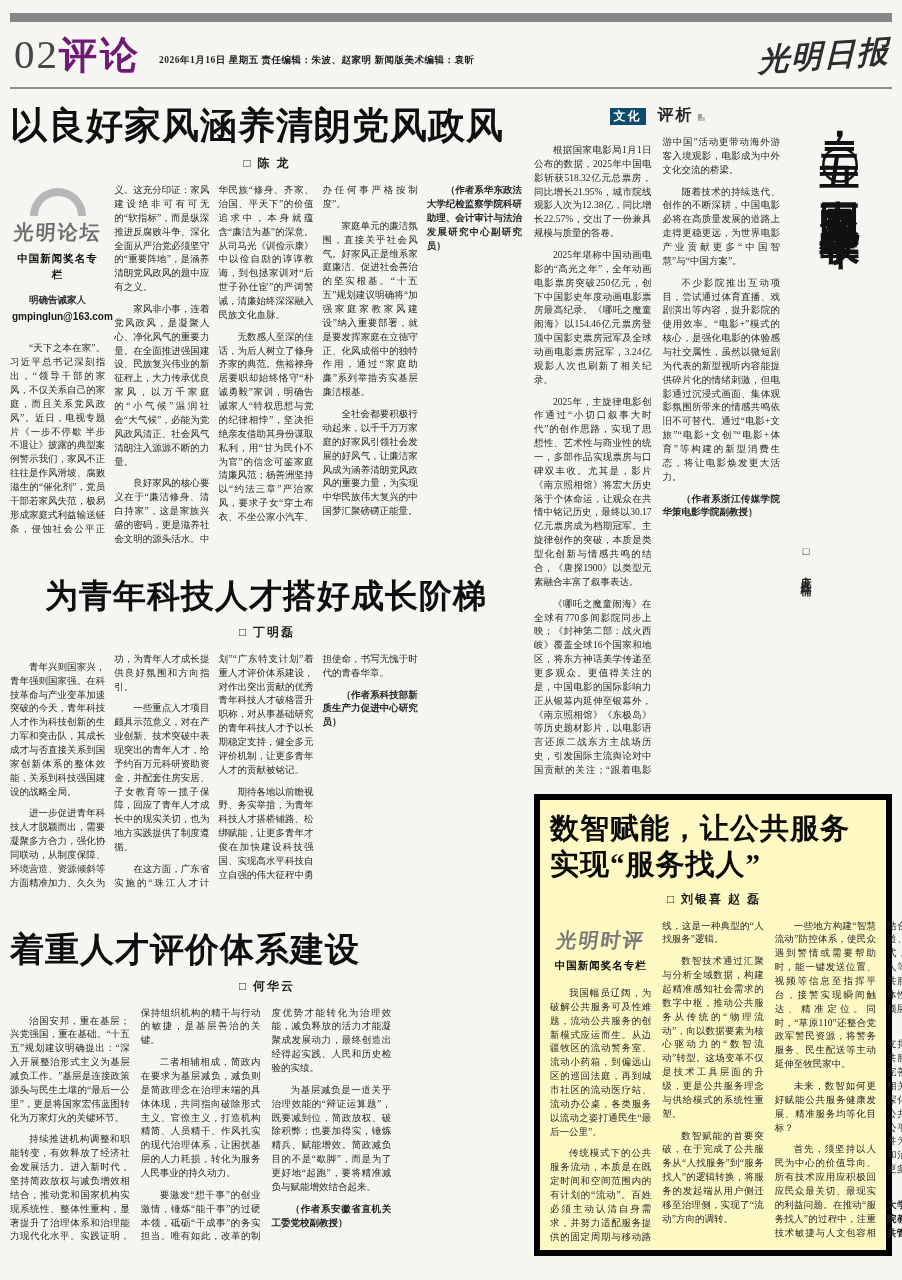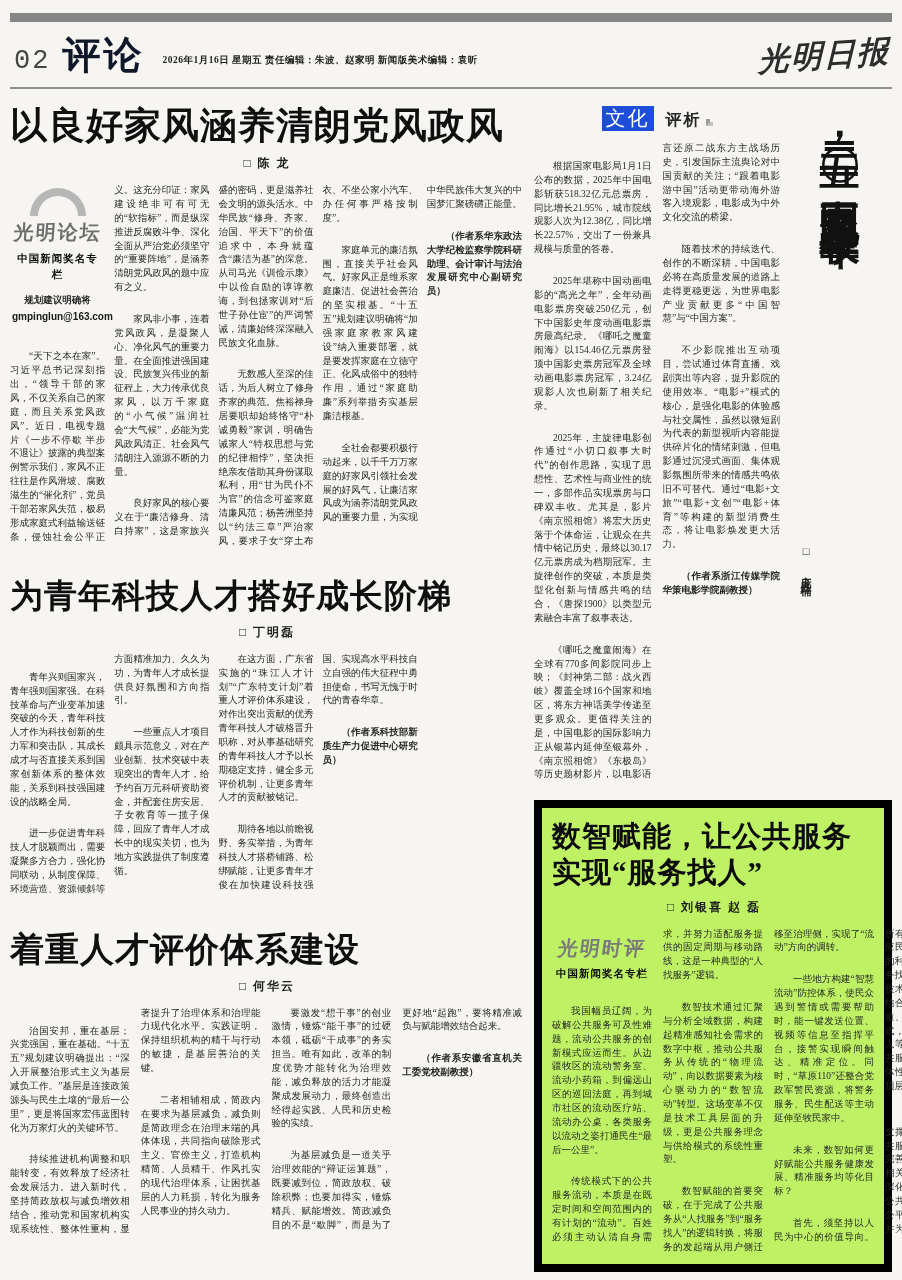--- a/index.html
+++ b/index.html
@@ -5,39 +5,39 @@
   * { box-sizing: border-box; }
   html,body { margin:0; padding:0; background:#dddbd6; }
   .page {
     position:relative; width:902px; height:1280px; margin:0 auto;
     background:#f6f5f1; overflow:hidden;
     font-family:"Liberation Serif", serif; color:#262626;
     padding:0 10px;
   }
   .topbar { height:9px; background:#868686; margin-top:13px; }
   .header { display:flex; align-items:baseline; padding:8px 2px 2px 4px; }
-  .pageno { font-family:Liberation Mono, monospace; font-size:27px; color:#454545; letter-spacing:2px; }
-  .section-title { font-size:38px; font-weight:900; color:#0f172a; margin-left:12px; letter-spacing:3px; }
+  .pageno { font-family:Liberation Serif, serif; font-size:41px; color:#454545; letter-spacing:2px; }
+  .section-title { font-size:38px; font-weight:900; color:#701a75; margin-left:0; letter-spacing:3px; }
   .dateline { font-size:9.5px; font-weight:700; color:#1e1e1e; margin-left:18px; position:relative; top:-5px; letter-spacing:.5px;text-align:center; }
   .masthead { margin-left:auto; font-family:"DejaVu Serif", serif; font-style:italic; font-weight:700;
               font-size:31px; color:#2d2d2d; transform:rotate(-4deg) skewX(-4deg); align-self:center; letter-spacing:2px; }
   .header-rule { border-top:2px solid #8f8f8f; margin-top:4px; }
 
   .content { display:flex; gap:12px; padding-top:16px; }
   .col-left { width:512px; flex:none; }
   .col-right { flex:1; min-width:0; }
 
   .headline { font-weight:900; color:#0f0f0f; line-height:1.14; letter-spacing:1px; margin:0 0 8px; }
   .headline.a { font-size:37px; }
-  .headline.b { font-size:33px; margin-top:0; }
+  .headline.b { font-size:33px; margin-top:0;text-align:center; }
   .headline.c { font-size:34px; }
   .byline { font-size:12px; font-weight:600; color:#1f1f1f; margin:4px 0 12px 2px; letter-spacing:2px;text-align:center; }
 
   .body { font-size:9.5px; line-height:1.46; text-align:justify; column-fill:auto; }
-  .body p { margin:18px 0 2px; text-indent:2em; }
+  .body p { margin:8px 0 2px; text-indent:2em; }
   .body p.credit { font-weight:700; }
   .body-a { column-count:5; column-gap:9px; height:366px; }
   .body-b { column-count:5; column-gap:9px; height:248px; }
   .body-c { column-count:4; column-gap:11px; height:238px; }
   .body-film { column-count:2; column-gap:11px; height:648px; }
   .body-svc { column-count:3; column-gap:11px; height:330px; }
 
   .sect-b { margin-top:28px; }
   .sect-c { margin-top:30px; }
 
@@ -46,32 +46,32 @@
               border-radius:56px 56px 0 0; margin:2px auto 2px; }
   .forum-logo { font-family:"Liberation Sans", sans-serif; font-size:20px; font-weight:900;
                 color:#6f6f6f; letter-spacing:2px; transform:skewX(-4deg); }
   .forum-sub { font-size:10.5px; font-weight:900; color:#0e0e0e; margin-top:4px; letter-spacing:1px; }
   .forum-mail-label { font-size:9.5px; font-weight:700; color:#2c2c2c; margin-top:12px; }
   .forum-mail { font-family:"Liberation Sans", sans-serif; font-size:10px; font-weight:700; color:#191919; margin-top:2px; }
 
   .film-section { display:flex; gap:6px; }
   .film-main { flex:1; min-width:0; }
   .culture-label { text-align:center; margin:0 0 10px; }
-  .culture-badge { background:#1d4ed8; color:#ffffff; font-weight:400; font-size:20px; padding:1px 4px 2px; letter-spacing:2px; }
+  .culture-badge { background:#0c4a6e; color:#ffffff; font-weight:700; font-size:12px; padding:1px 4px 2px; letter-spacing:2px; }
   .culture-rest { color:#262626; font-weight:900; font-size:16px; letter-spacing:2px; margin-left:12px; }
   .step-icon { display:inline-block; width:7px; height:7px; margin-left:4px;
                border-left:4px solid #9c9c9c; border-bottom:4px solid #c4c4c4; position:relative; top:1px; }
 
   .film-headline-wrap { width:106px; flex:none; position:relative; }
   .v-headline { writing-mode:vertical-rl; font-size:40px; font-weight:900; color:#121212;
                 letter-spacing:3px; line-height:1.0; margin:8px auto 0; height:660px; text-align:start; }
   .v-byline { position:absolute; left:12px; top:440px; writing-mode:vertical-rl;
               font-size:11px; font-weight:600; color:#1f1f1f; letter-spacing:4px; }
 
-  .service-box { border:8px solid #000000; margin-top:10px; padding:10px 10px 6px; background:#bef264; }
+  .service-box { border:6px solid #000000; margin-top:10px; padding:10px 10px 0; background:#fef9c3; }
   .svc-title { font-size:29px; font-weight:900; line-height:1.25; color:#0c0c0c; margin:0 0 8px; letter-spacing:1px; }
   .times-box { break-inside:avoid; text-align:center; padding:6px 0 6px; margin-bottom:8px; }
   .times-logo { font-family:"Liberation Sans", sans-serif; font-size:20px; font-weight:900;
                 color:#7a7a7a; letter-spacing:2px; transform:skewX(-8deg); }
   .times-sub { font-size:10.5px; font-weight:900; color:#0e0e0e; margin-top:3px; letter-spacing:1px; }
 </style>
 </head>
 <body>
 
 <div class="page">
@@ -91,21 +91,21 @@
     <div class="col-left">
 
       <section>
         <h1 class="headline a">以良好家风涵养清朗党风政风</h1>
         <div class="byline">□ 陈 龙</div>
         <div class="body body-a">
           <div class="forum-box">
             <div class="arc-icon"></div>
             <div class="forum-logo">光明论坛</div>
             <div class="forum-sub">中国新闻奖名专栏</div>
-            <div class="forum-mail-label">规划建议明确将</div>
+            <div class="forum-mail-label">明确告诫家人</div>
             <div class="forum-mail">gmpinglun@163.com</div>
           </div>
           <p>“天下之本在家”。习近平总书记深刻指出，“领导干部的家风，不仅关系自己的家庭，而且关系党风政风”。近日，电视专题片《一步不停歇 半步不退让》披露的典型案例警示我们，家风不正往往是作风滑坡、腐败滋生的“催化剂”，党员干部若家风失范，极易形成家庭式利益输送链条，侵蚀社会公平正义。这充分印证：家风建设绝非可有可无的“软指标”，而是纵深推进反腐败斗争、深化全面从严治党必须坚守的“重要阵地”，是涵养清朗党风政风的题中应有之义。</p>
           <p>家风非小事，连着党风政风，是凝聚人心、净化风气的重要力量。在全面推进强国建设、民族复兴伟业的新征程上，大力传承优良家风，以万千家庭的“小气候”温润社会“大气候”，必能为党风政风清正、社会风气清朗注入源源不断的力量。</p>
           <p>良好家风的核心要义在于“廉洁修身、清白持家”，这是家族兴盛的密码，更是滋养社会文明的源头活水。中华民族“修身、齐家、治国、平天下”的价值追求中，本身就蕴含“廉洁为基”的深意。从司马光《训俭示康》中以俭自励的谆谆教诲，到包拯家训对“后世子孙仕宦”的严词警诫，清廉始终深深融入民族文化血脉。</p>
           <p>无数感人至深的佳话，为后人树立了修身齐家的典范。焦裕禄身居要职却始终恪守“朴诚勇毅”家训，明确告诫家人“特权思想与党的纪律相悖”，坚决拒绝亲友借助其身份谋取私利，用“甘为民仆不为官”的信念可鉴家庭清廉风范；杨善洲坚持以“约法三章”严治家风，要求子女“穿土布衣、不坐公家小汽车、办任何事严格按制度”。</p>
           <p>家庭单元的廉洁氛围，直接关乎社会风气。好家风正是维系家庭廉洁、促进社会善治的坚实根基。“十五五”规划建议明确将“加强家庭家教家风建设”纳入重要部署，就是要发挥家庭在立德守正、化风成俗中的独特作用，通过“家庭助廉”系列举措夯实基层廉洁根基。</p>
           <p>全社会都要积极行动起来，以千千万万家庭的好家风引领社会发展的好风气，让廉洁家风成为涵养清朗党风政风的重要力量，为实现中华民族伟大复兴的中国梦汇聚磅礴正能量。</p>
           <p class="credit">（作者系华东政法大学纪检监察学院科研助理、会计审计与法治发展研究中心副研究员）</p>
         </div>

